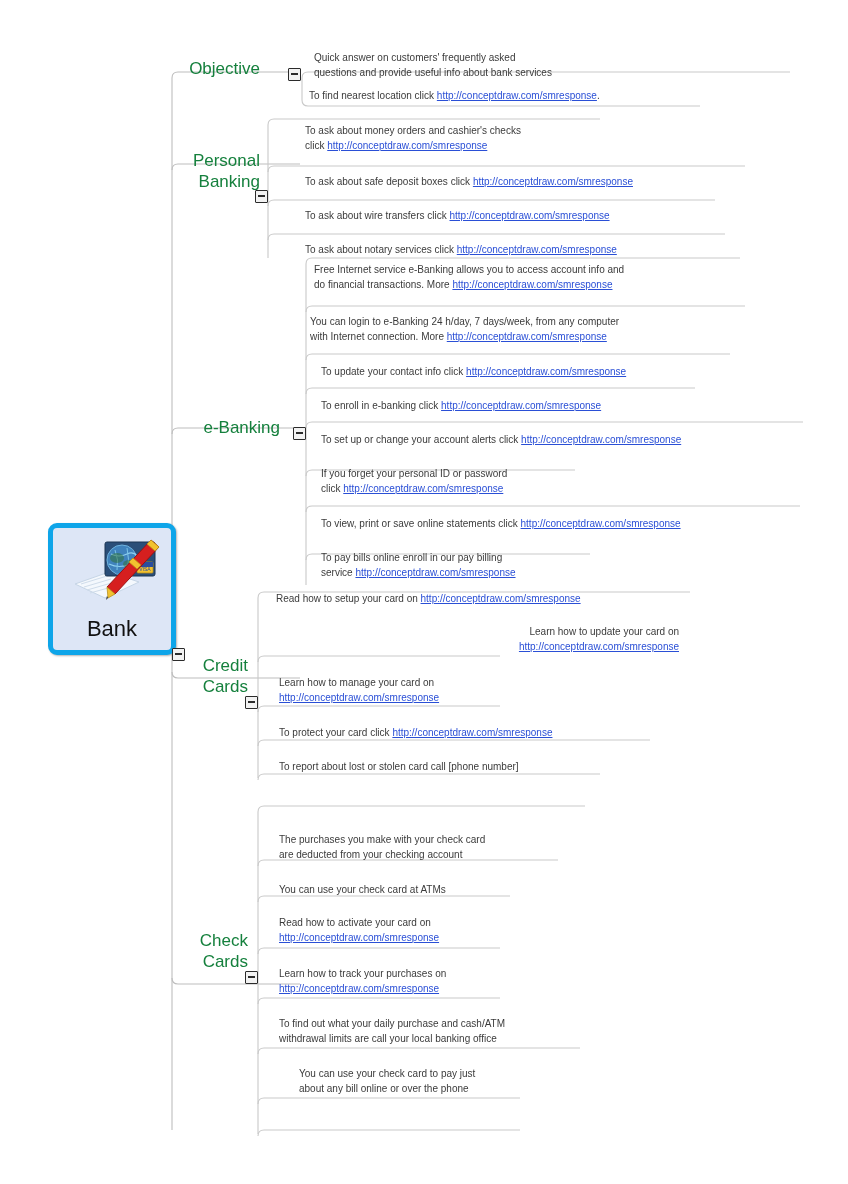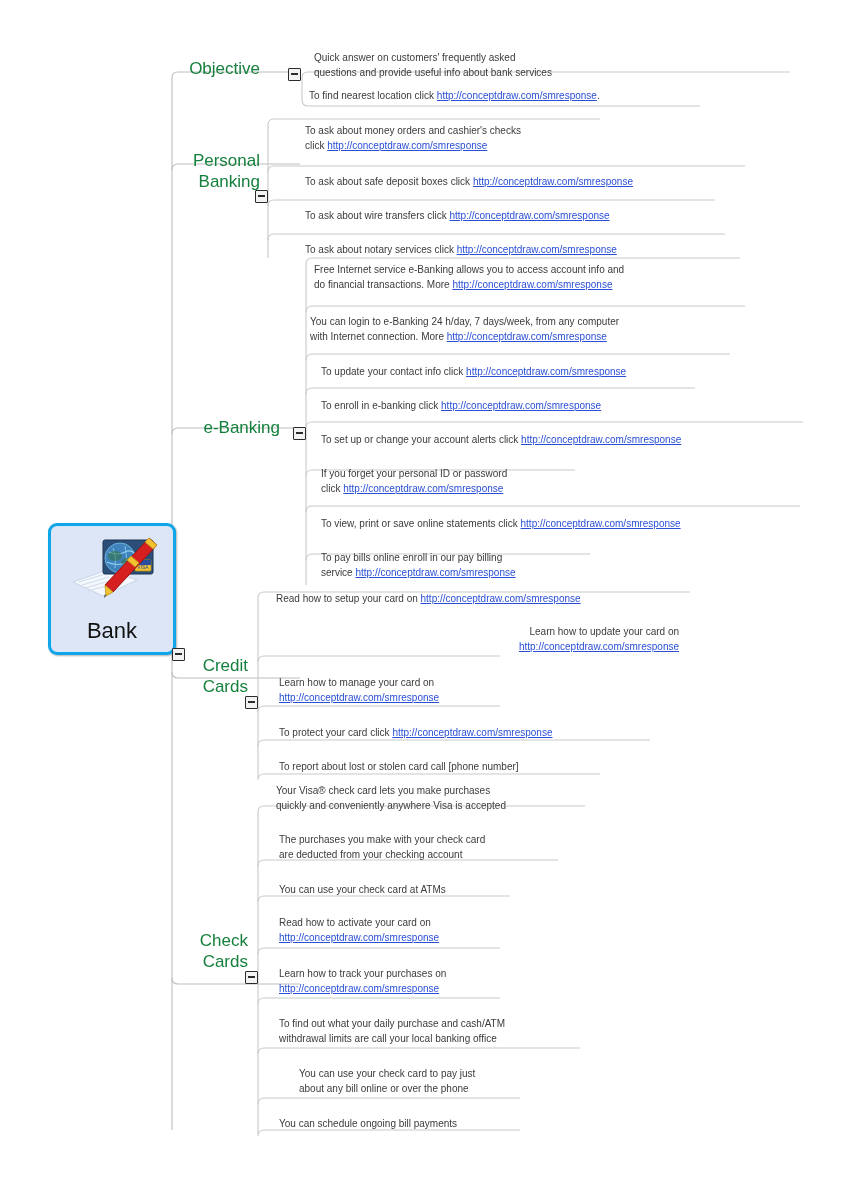--- a/index.html
+++ b/index.html
@@ -8,21 +8,21 @@
     background:#ffffff;
     font-family:"Liberation Sans", sans-serif;
     overflow:hidden;
   }
   #map{position:relative;width:848px;height:1184px;}
 
   
   .center-node{
     position:absolute;left:48px;top:523px;width:128px;height:132px;
     background:#dde6f6;
-    border:3px solid #0ea5e9;
+    border:5px solid #0ea5e9;
     border-radius:9px;
     box-sizing:border-box;
     box-shadow:1px 1px 2px rgba(0,0,0,.30);
   }
   .center-icon{position:absolute;left:14px;top:10px;width:100px;height:74px;}
   .center-label{
     position:absolute;left:0;right:0;bottom:8px;
     text-align:center;font-size:22px;color:#111;
   }
 
@@ -210,28 +210,25 @@
 service <span class="lnk">http://conceptdraw.com/smresponse</span></div>
 
   <div class="leaf" style="left:276px;top:591px;width:500px;">Read how to setup your card on <span class="lnk">http://conceptdraw.com/smresponse</span></div>
   <div class="leaf" style="left:279px;top:624px;width:400px;text-align:right;">Learn how to update your card on
 <span class="lnk">http://conceptdraw.com/smresponse</span></div>
   <div class="leaf" style="left:279px;top:675px;width:400px;">Learn how to manage your card on
 <span class="lnk">http://conceptdraw.com/smresponse</span></div>
   <div class="leaf" style="left:279px;top:725px;width:480px;">To protect your card click <span class="lnk">http://conceptdraw.com/smresponse</span></div>
   <div class="leaf" style="left:279px;top:759px;width:480px;">To report about lost or stolen card call [phone number]</div>
 
-  <div class="leaf" style="left:276px;top:783px;width:400px;">Your Visa® check card lets you make purchases
-quickly and conveniently anywhere Visa is accepted</div>
   <div class="leaf" style="left:279px;top:832px;width:400px;">The purchases you make with your check card
 are deducted from your checking account</div>
   <div class="leaf" style="left:279px;top:882px;width:400px;">You can use your check card at ATMs</div>
   <div class="leaf" style="left:279px;top:915px;width:400px;">Read how to activate your card on
 <span class="lnk">http://conceptdraw.com/smresponse</span></div>
   <div class="leaf" style="left:279px;top:966px;width:400px;">Learn how to track your purchases on
 <span class="lnk">http://conceptdraw.com/smresponse</span></div>
   <div class="leaf" style="left:279px;top:1016px;width:420px;">To find out what your daily purchase and cash/ATM
 withdrawal limits are call your local banking office</div>
   <div class="leaf" style="left:279px;top:1066px;width:420px;margin-left:20px;">You can use your check card to pay just
 about any bill online or over the phone</div>
-  <div class="leaf" style="left:279px;top:1116px;width:420px;">You can schedule ongoing bill payments</div>
 
 </div>
 
 </body></html>

